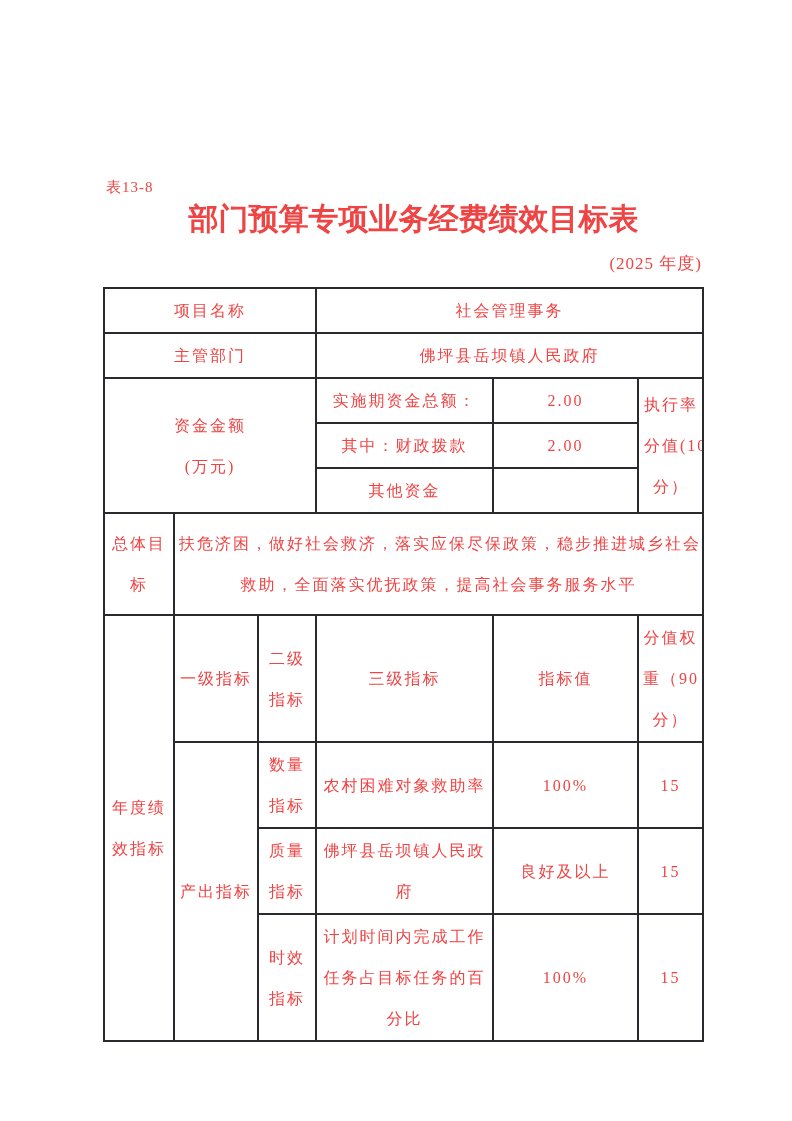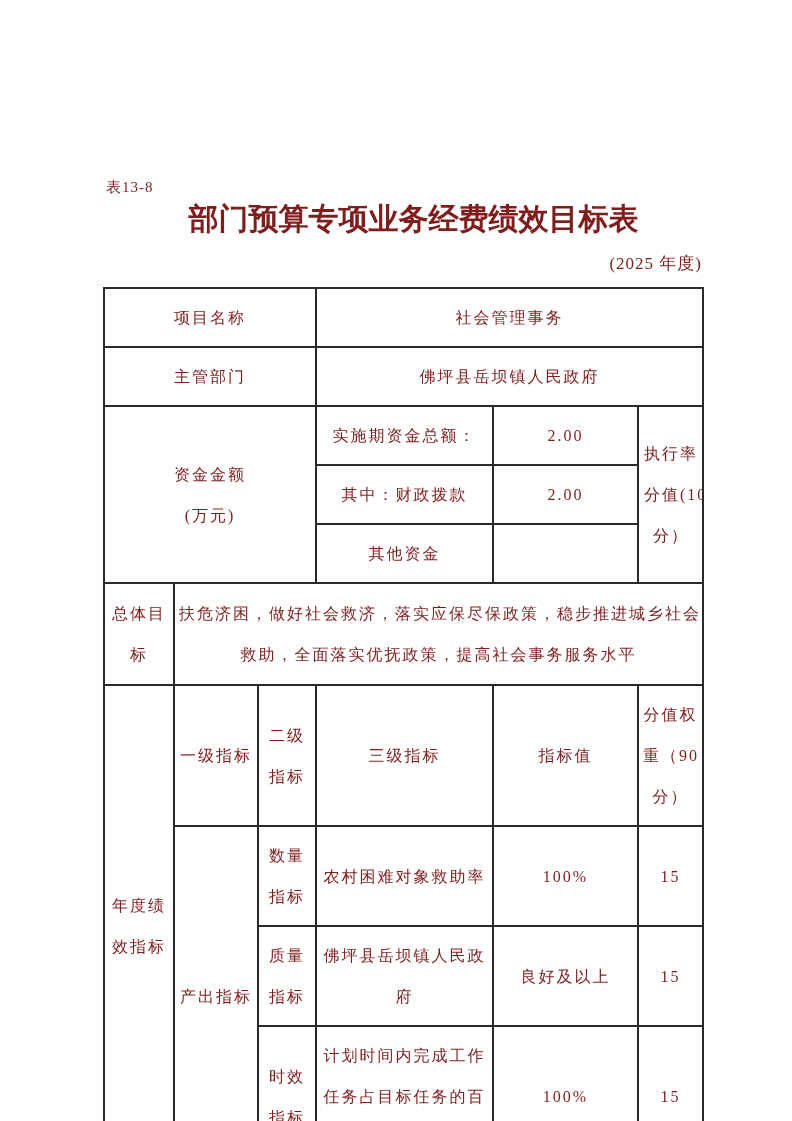--- a/index.html
+++ b/index.html
@@ -1,21 +1,21 @@
 <!DOCTYPE html>
 <html><head>
 <meta charset="utf-8">
 <style>
   html,body { margin:0; padding:0; background:#ffffff; }
   .page {
     position:relative;
     width:792px; height:1121px;
     background:#ffffff;
     font-family:"Liberation Serif", serif;
-    color:#7f1d1d;
+    color:#ef4444;
     overflow:hidden;
   }
   .tag {
     position:absolute; left:106px; top:178px;
     font-size:15px; letter-spacing:1px;
   }
   .title {
     position:absolute; left:114px; top:199px; width:599px;
     margin:0; text-align:center;
     font-family:"Liberation Sans", sans-serif;
@@ -25,21 +25,21 @@
     position:absolute; left:103px; top:252px; width:599px;
     text-align:right; font-size:17px; letter-spacing:1px;
   }
   table.grid {
     position:absolute; left:103px; top:287px; width:599px;
     border-collapse:collapse; table-layout:fixed;
   }
   table.grid td {
     border:2px solid #2a2a2e;
     font-size:16px; letter-spacing:2px; line-height:41px;
-    padding:8px 4px; vertical-align:middle; text-align:center;
+    padding:1px 4px; vertical-align:middle; text-align:center;
     overflow:hidden;
   }
   td.al { text-align:left; padding-left:10px; }
   td.score { line-height:28px; letter-spacing:0; white-space:nowrap; padding:0 3px; }
   td.score.al { padding-left:5px; }
   td.goal { letter-spacing:1.5px; white-space:nowrap; }
   tr.r1 { height:43px; } tr.r2 { height:43px; } tr.r3 { height:42px; }
   tr.r4 { height:43px; } tr.r5 { height:42px; } tr.r6 { height:102px; }
   tr.r7 { height:93px; } tr.r8 { height:82px; } tr.r9 { height:84px; }
   tr.r10 { height:124px; }

